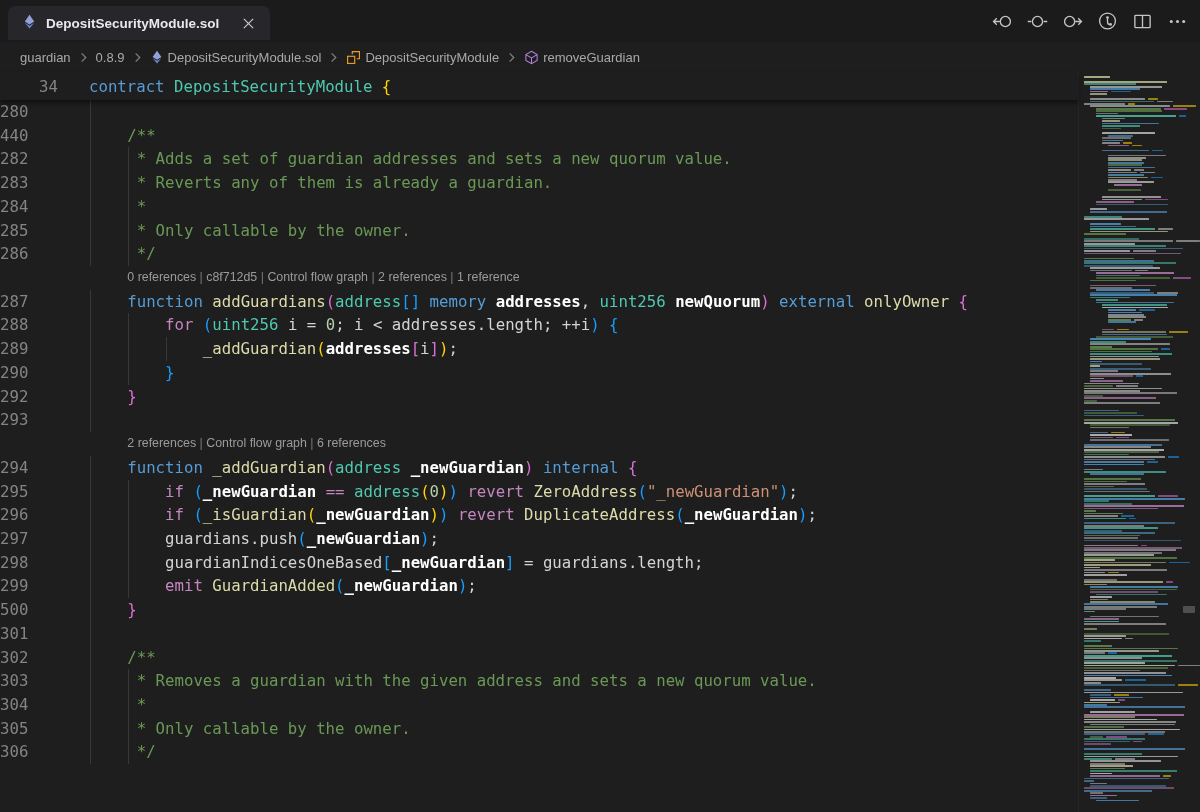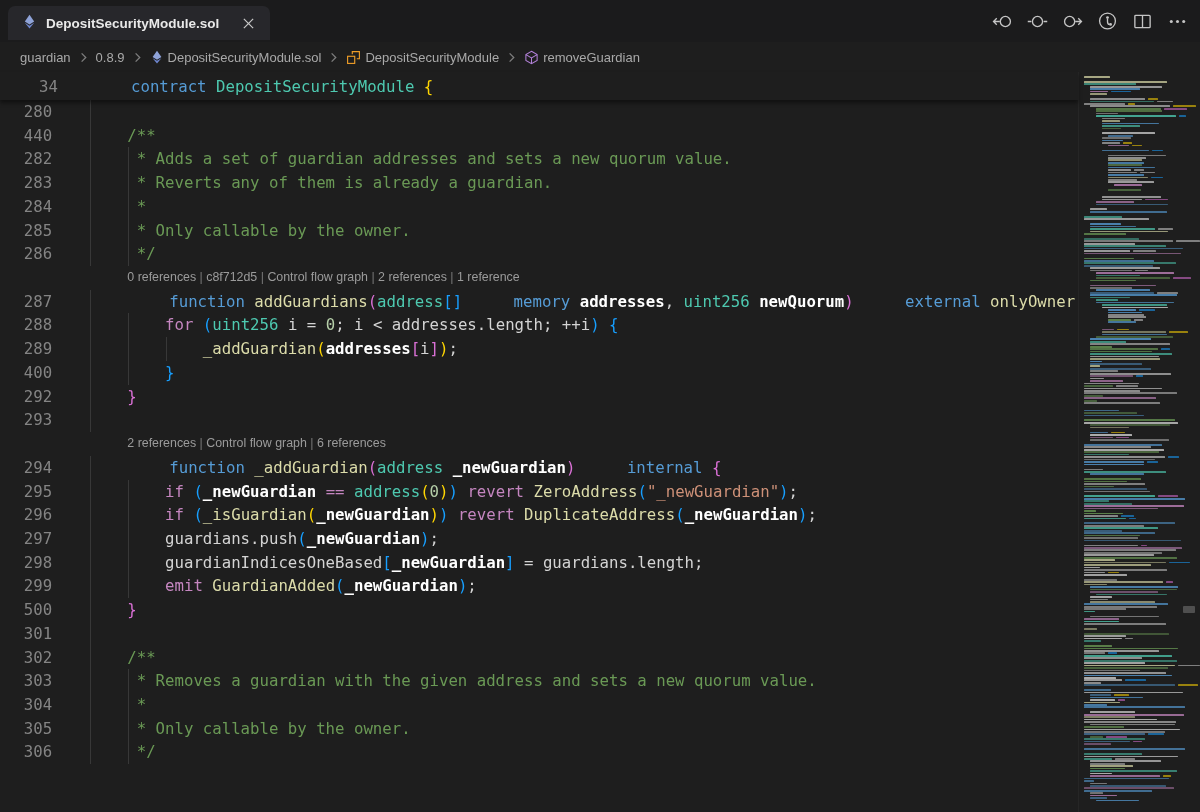--- a/index.html
+++ b/index.html
@@ -22,28 +22,28 @@
 
   
   #sticky { position:absolute; left:0; top:72px; width:1078px; height:28px; background:#1e1e1e; display:flex; align-items:center; box-shadow:0 3px 4px rgba(0,0,0,.45); z-index:5; }
   #sticky .ln { flex:0 0 58px; text-align:right; }
   #sticky .code { padding-left:31px; }
 
   
   .mono, #sticky { font-family:"DejaVu Sans Mono", monospace; font-size:15.7px; }
   #code-rows { position:absolute; left:0; top:100px; width:1078px; }
   .row { position:relative; height:23.73px; line-height:23.73px; display:flex; white-space:pre; }
-  .ln { flex:0 0 76px; text-align:center; color:#848484; font-family:"DejaVu Sans Mono", monospace; font-size:15.7px; cursor:pointer; }
+  .ln { flex:0 0 76px; text-align:left; color:#848484; font-family:"DejaVu Sans Mono", monospace; font-size:15.7px; cursor:pointer; }
   .code { padding-left:13.5px; font-family:"DejaVu Sans Mono", monospace; font-size:15.7px; color:#d4d4d4; cursor:text; flex:1; }
   .guide { position:absolute; top:0; bottom:0; width:1px; background:#383838; }
   .codelens-row .code { font-family:"Liberation Sans", sans-serif; font-size:12.4px; color:#9b9b9b; }
   .cl-link { cursor:pointer; }
   .cl-sep { color:#777; }
 
-  .tk-kw { color:#569CD6;margin-left:42px; }
+  .tk-kw { color:#569CD6; }
   .tk-ct { color:#C586C0; }
   .tk-ty { color:#4EC9B0; }
   .tk-fn { color:#DCDCAA; }
   .tk-pm { color:#ffffff; font-weight:bold; }
   .tk-pl { color:#d4d4d4; }
   .tk-nm { color:#B5CEA8; }
   .tk-st { color:#CE9178; }
   .tk-b1 { color:#FFD602; }
   .tk-b2 { color:#DA70D6; }
   .tk-b3 { color:#179FFF; }
@@ -182,21 +182,21 @@
     <div class="row"><span class="ln">440</span><i class="guide" style="left: 90px;"></i><span class="code"><span class="tk-cm">    /**</span></span></div>
     <div class="row"><span class="ln">282</span><i class="guide" style="left: 90px;"></i><i class="guide" style="left: 127.8px;"></i><span class="code"><span class="tk-cm">     * Adds a set of guardian addresses and sets a new quorum value.</span></span></div>
     <div class="row"><span class="ln">283</span><i class="guide" style="left: 90px;"></i><i class="guide" style="left: 127.8px;"></i><span class="code"><span class="tk-cm">     * Reverts any of them is already a guardian.</span></span></div>
     <div class="row"><span class="ln">284</span><i class="guide" style="left: 90px;"></i><i class="guide" style="left: 127.8px;"></i><span class="code"><span class="tk-cm">     *</span></span></div>
     <div class="row"><span class="ln">285</span><i class="guide" style="left: 90px;"></i><i class="guide" style="left: 127.8px;"></i><span class="code"><span class="tk-cm">     * Only callable by the owner.</span></span></div>
     <div class="row"><span class="ln">286</span><i class="guide" style="left: 90px;"></i><i class="guide" style="left: 127.8px;"></i><span class="code"><span class="tk-cm">     */</span></span></div>
     <div class="row codelens-row"><span class="ln"></span><span class="code" style="padding-left: 51.3px;"><span class="cl-link">0 references</span><span class="cl-sep"> | </span><span class="cl-link">c8f712d5</span><span class="cl-sep"> | </span><span class="cl-link">Control flow graph</span><span class="cl-sep"> | </span><span class="cl-link">2 references</span><span class="cl-sep"> | </span><span class="cl-link">1 reference</span></span></div>
     <div class="row"><span class="ln">287</span><i class="guide" style="left: 90px;"></i><span class="code"><span class="tk-pl">    </span><span class="tk-kw">function</span><span class="tk-pl"> </span><span class="tk-fn">addGuardians</span><span class="tk-b2">(</span><span class="tk-ty">address</span><span class="tk-b3">[]</span><span class="tk-pl"> </span><span class="tk-kw">memory</span><span class="tk-pl"> </span><span class="tk-pm">addresses</span><span class="tk-pl">, </span><span class="tk-ty">uint256</span><span class="tk-pl"> </span><span class="tk-pm">newQuorum</span><span class="tk-b2">)</span><span class="tk-pl"> </span><span class="tk-kw">external</span><span class="tk-pl"> </span><span class="tk-fn">onlyOwner</span><span class="tk-pl"> </span><span class="tk-b2">{</span></span></div>
     <div class="row"><span class="ln">288</span><i class="guide" style="left: 90px;"></i><i class="guide" style="left: 127.8px;"></i><span class="code"><span class="tk-pl">        </span><span class="tk-ct">for</span><span class="tk-pl"> </span><span class="tk-b3">(</span><span class="tk-ty">uint256</span><span class="tk-pl"> i = </span><span class="tk-nm">0</span><span class="tk-pl">; i &lt; addresses.length; ++i</span><span class="tk-b3">)</span><span class="tk-pl"> </span><span class="tk-b3">{</span></span></div>
     <div class="row"><span class="ln">289</span><i class="guide" style="left: 90px;"></i><i class="guide" style="left: 127.8px;"></i><i class="guide" style="left: 165.6px;"></i><span class="code"><span class="tk-pl">            </span><span class="tk-fn">_addGuardian</span><span class="tk-b1">(</span><span class="tk-pm">addresses</span><span class="tk-b2">[</span><span class="tk-pl">i</span><span class="tk-b2">]</span><span class="tk-b1">)</span><span class="tk-pl">;</span></span></div>
-    <div class="row"><span class="ln">400</span><i class="guide" style="left: 90px;"></i><i class="guide" style="left: 127.8px;"></i><span class="code"><span class="tk-pl">        </span><span class="tk-b3">}</span></span></div>
+    <div class="row"><span class="ln">290</span><i class="guide" style="left: 90px;"></i><i class="guide" style="left: 127.8px;"></i><span class="code"><span class="tk-pl">        </span><span class="tk-b3">}</span></span></div>
     <div class="row"><span class="ln">292</span><i class="guide" style="left: 90px;"></i><span class="code"><span class="tk-pl">    </span><span class="tk-b2">}</span></span></div>
     <div class="row"><span class="ln">293</span><i class="guide" style="left: 90px;"></i><span class="code"></span></div>
     <div class="row codelens-row"><span class="ln"></span><span class="code" style="padding-left: 51.3px;"><span class="cl-link">2 references</span><span class="cl-sep"> | </span><span class="cl-link">Control flow graph</span><span class="cl-sep"> | </span><span class="cl-link">6 references</span></span></div>
     <div class="row"><span class="ln">294</span><i class="guide" style="left: 90px;"></i><span class="code"><span class="tk-pl">    </span><span class="tk-kw">function</span><span class="tk-pl"> </span><span class="tk-fn">_addGuardian</span><span class="tk-b2">(</span><span class="tk-ty">address</span><span class="tk-pl"> </span><span class="tk-pm">_newGuardian</span><span class="tk-b2">)</span><span class="tk-pl"> </span><span class="tk-kw">internal</span><span class="tk-pl"> </span><span class="tk-b2">{</span></span></div>
     <div class="row"><span class="ln">295</span><i class="guide" style="left: 90px;"></i><i class="guide" style="left: 127.8px;"></i><span class="code"><span class="tk-pl">        </span><span class="tk-ct">if</span><span class="tk-pl"> </span><span class="tk-b3">(</span><span class="tk-pm">_newGuardian</span><span class="tk-pl"> </span><span class="tk-ct">==</span><span class="tk-pl"> </span><span class="tk-ty">address</span><span class="tk-b1">(</span><span class="tk-nm">0</span><span class="tk-b1">)</span><span class="tk-b3">)</span><span class="tk-pl"> </span><span class="tk-ct">revert</span><span class="tk-pl"> </span><span class="tk-fn">ZeroAddress</span><span class="tk-b3">(</span><span class="tk-st">"_newGuardian"</span><span class="tk-b3">)</span><span class="tk-pl">;</span></span></div>
     <div class="row"><span class="ln">296</span><i class="guide" style="left: 90px;"></i><i class="guide" style="left: 127.8px;"></i><span class="code"><span class="tk-pl">        </span><span class="tk-ct">if</span><span class="tk-pl"> </span><span class="tk-b3">(</span><span class="tk-fn">_isGuardian</span><span class="tk-b1">(</span><span class="tk-pm">_newGuardian</span><span class="tk-b1">)</span><span class="tk-b3">)</span><span class="tk-pl"> </span><span class="tk-ct">revert</span><span class="tk-pl"> </span><span class="tk-fn">DuplicateAddress</span><span class="tk-b3">(</span><span class="tk-pm">_newGuardian</span><span class="tk-b3">)</span><span class="tk-pl">;</span></span></div>
     <div class="row"><span class="ln">297</span><i class="guide" style="left: 90px;"></i><i class="guide" style="left: 127.8px;"></i><span class="code"><span class="tk-pl">        guardians.push</span><span class="tk-b3">(</span><span class="tk-pm">_newGuardian</span><span class="tk-b3">)</span><span class="tk-pl">;</span></span></div>
     <div class="row"><span class="ln">298</span><i class="guide" style="left: 90px;"></i><i class="guide" style="left: 127.8px;"></i><span class="code"><span class="tk-pl">        guardianIndicesOneBased</span><span class="tk-b3">[</span><span class="tk-pm">_newGuardian</span><span class="tk-b3">]</span><span class="tk-pl"> = guardians.length;</span></span></div>
     <div class="row"><span class="ln">299</span><i class="guide" style="left: 90px;"></i><i class="guide" style="left: 127.8px;"></i><span class="code"><span class="tk-pl">        </span><span class="tk-ct">emit</span><span class="tk-pl"> </span><span class="tk-fn">GuardianAdded</span><span class="tk-b3">(</span><span class="tk-pm">_newGuardian</span><span class="tk-b3">)</span><span class="tk-pl">;</span></span></div>
     <div class="row"><span class="ln">500</span><i class="guide" style="left: 90px;"></i><span class="code"><span class="tk-pl">    </span><span class="tk-b2">}</span></span></div>

